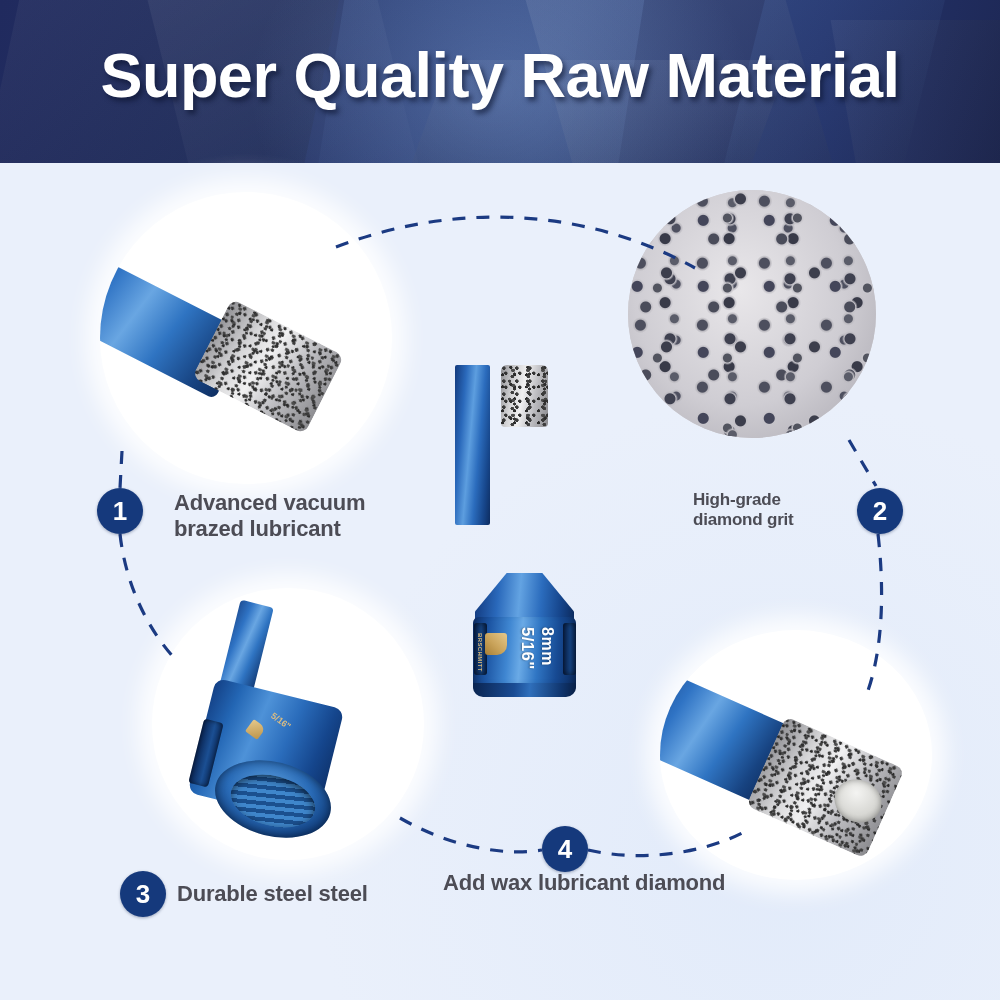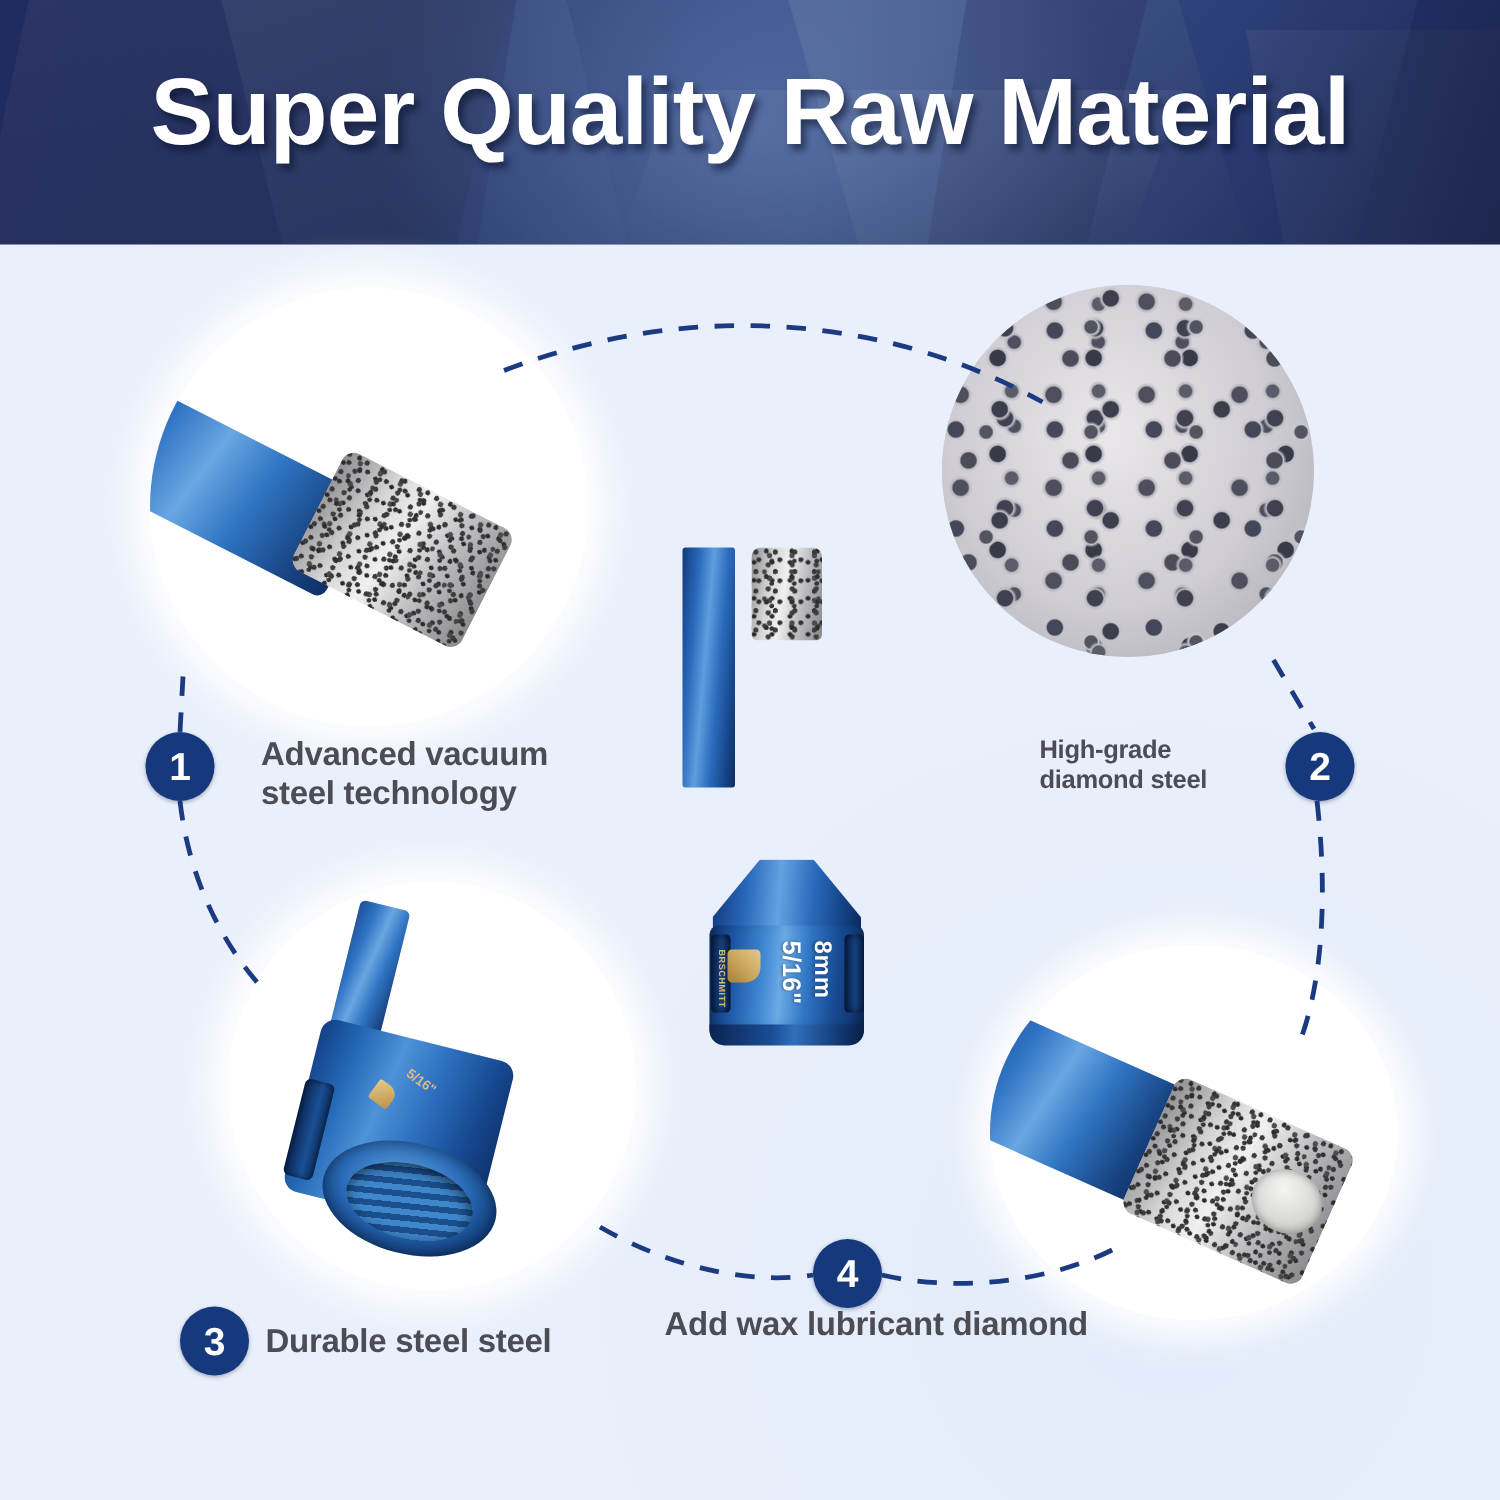--- a/index.html
+++ b/index.html
@@ -294,22 +294,22 @@
     </g>
   </svg>
 
   <div class="badge" id="badge1">1</div>
   <div class="badge" id="badge2">2</div>
   <div class="badge" id="badge3">3</div>
   <div class="badge" id="badge4">4</div>
 
   <div class="caption" id="cap1">
     <div>Advanced vacuum</div>
-    <div>steel technology</div>
+    <div>brazed lubricant</div>
   </div>
   <div class="caption" id="cap2">
     <div>High-grade</div>
-    <div>diamond steel</div>
+    <div>diamond grit</div>
   </div>
   <div class="caption" id="cap3">Durable steel steel</div>
   <div class="caption" id="cap4">Add wax lubricant diamond</div>
 
 </div>
 
 </body></html>

